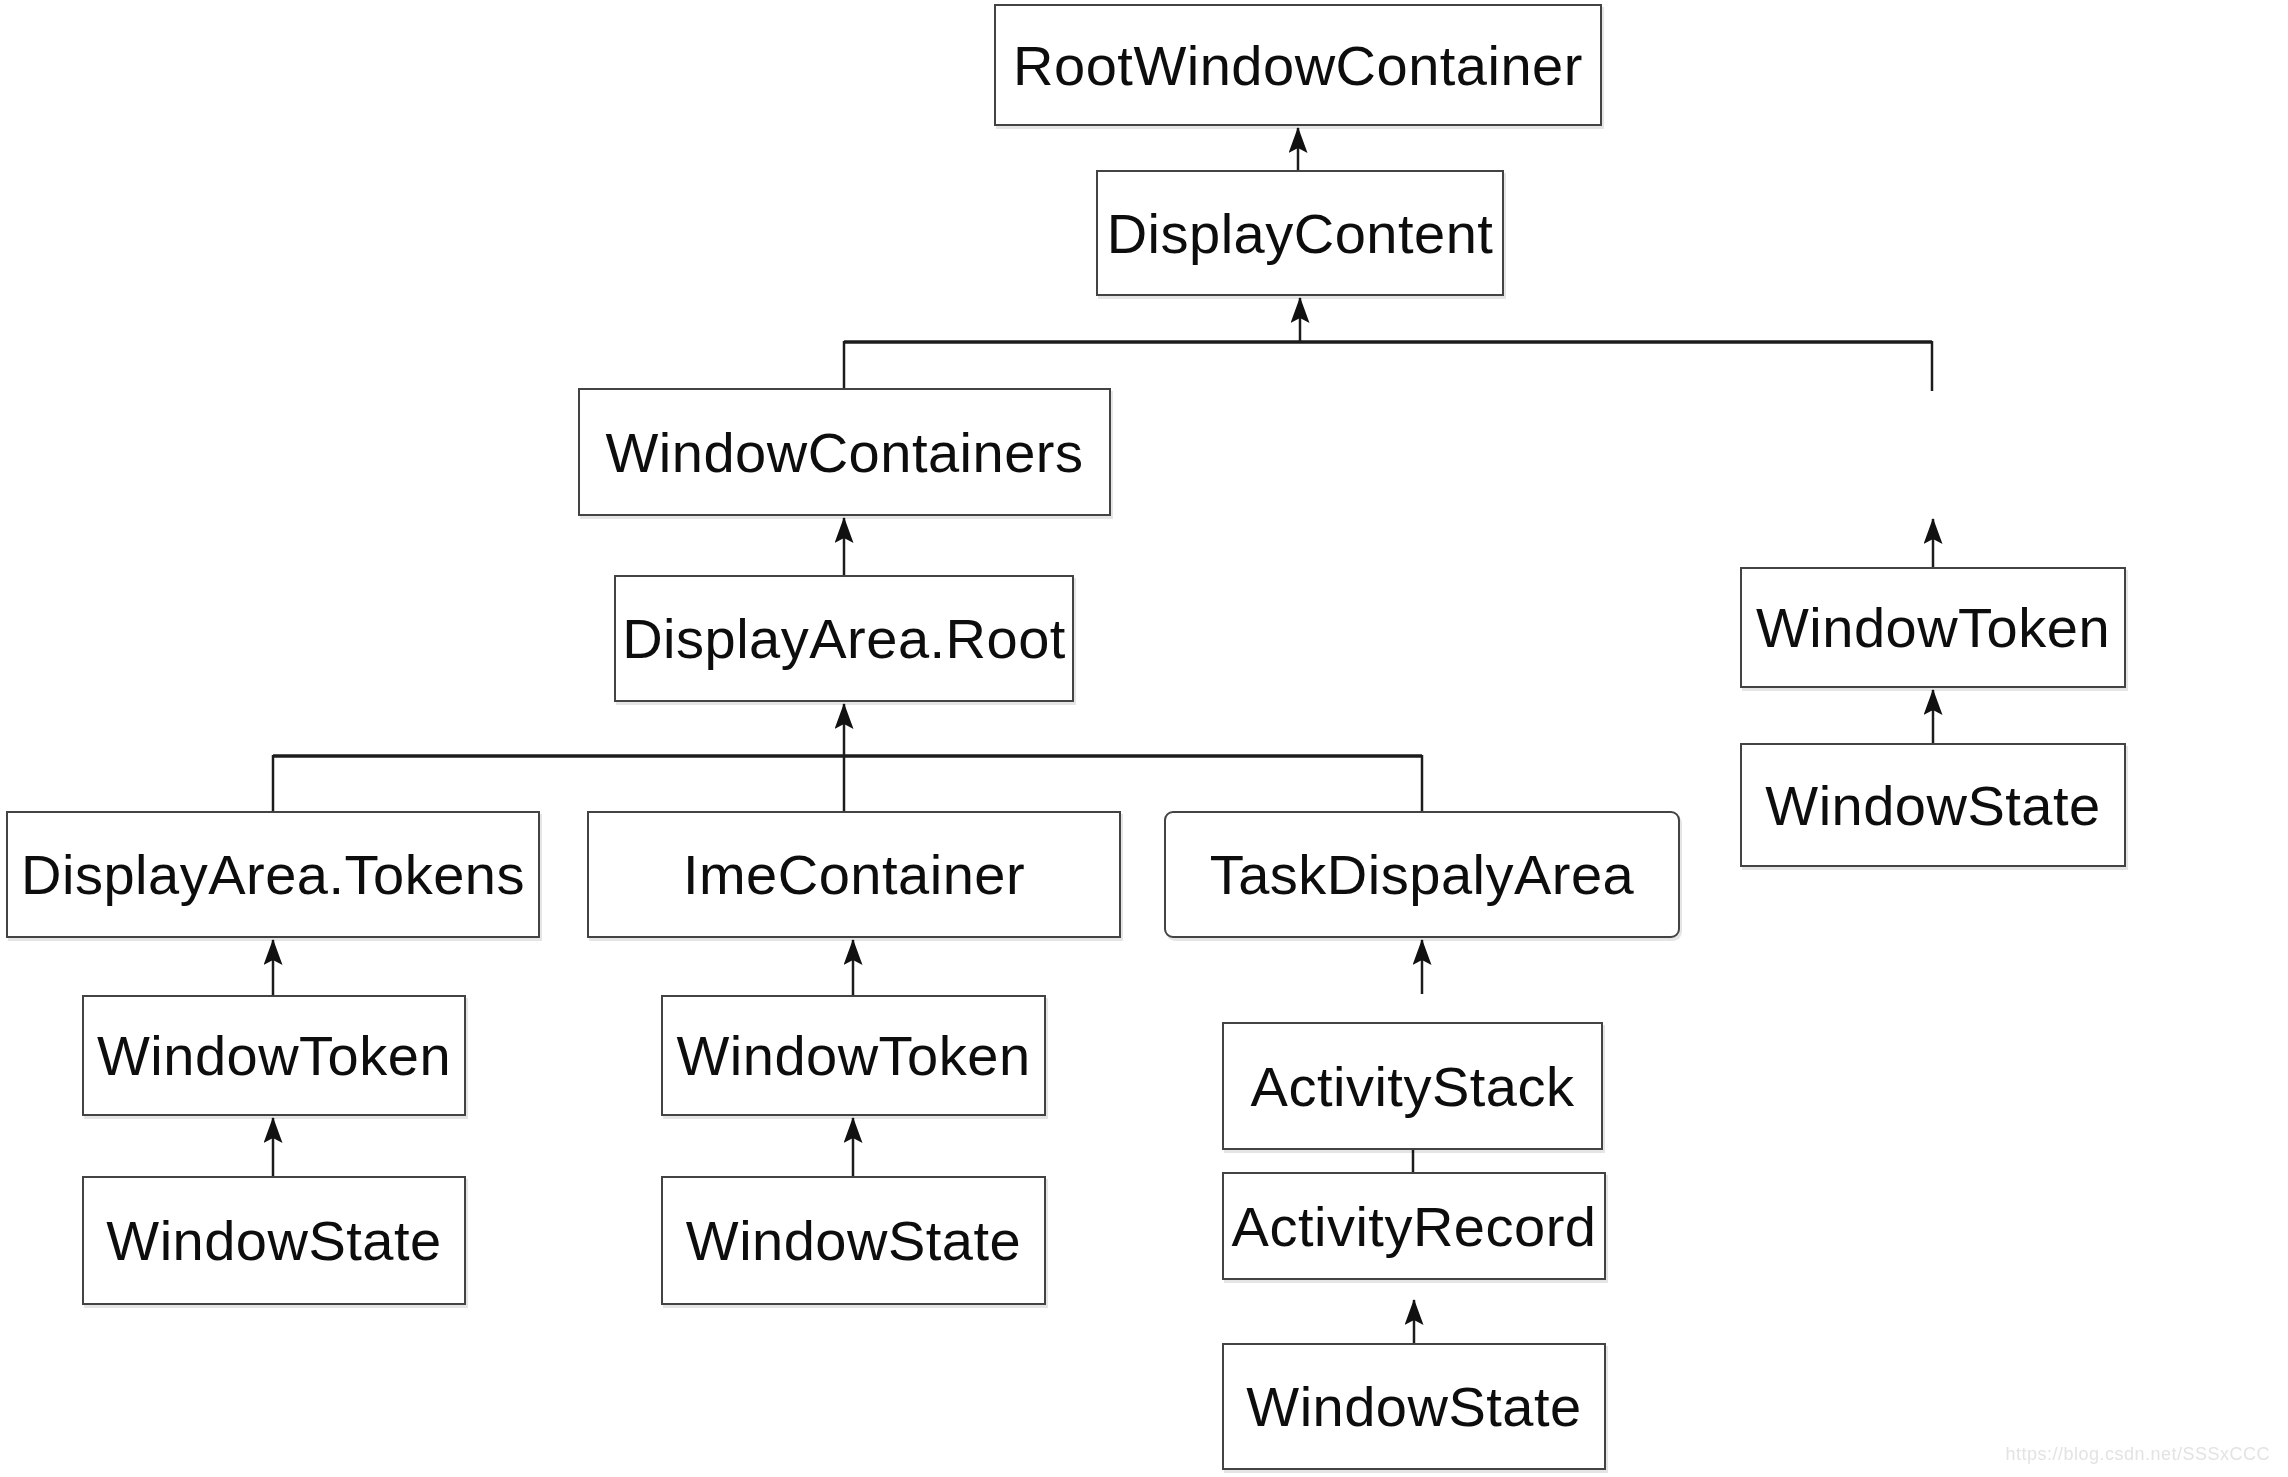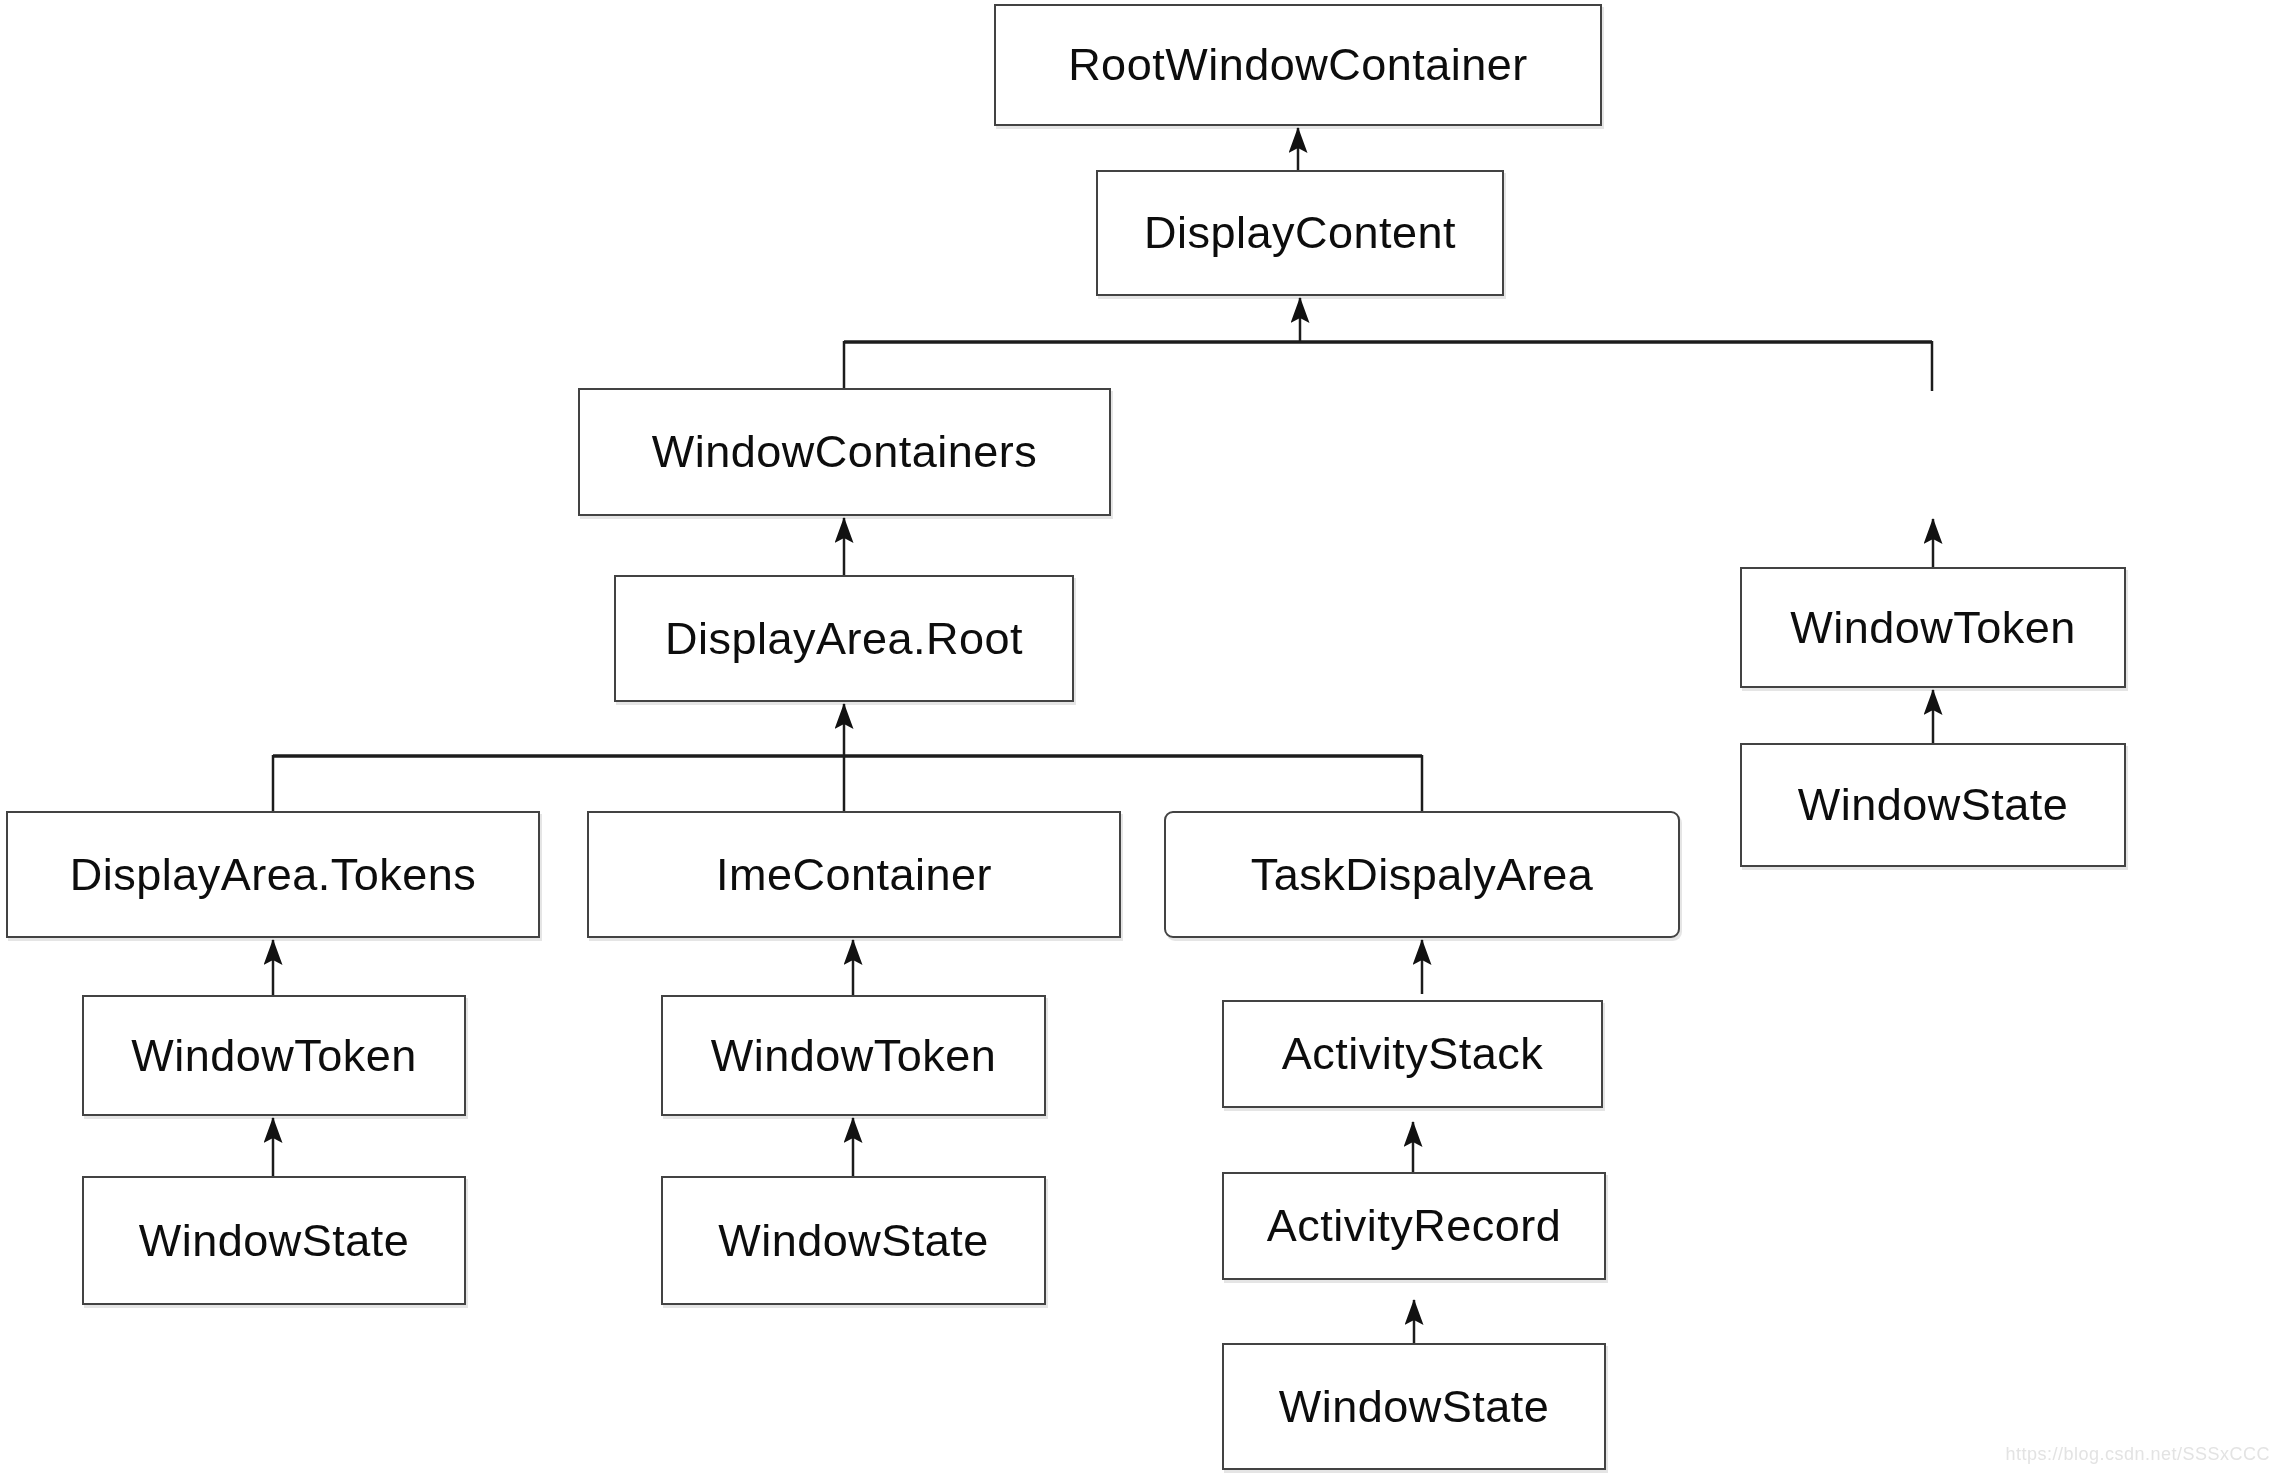--- a/index.html
+++ b/index.html
@@ -23,21 +23,21 @@
     height: 1477px;
   }
   .node {
     position: absolute;
     display: flex;
     align-items: center;
     justify-content: center;
     background: #ffffff;
     border: 2px solid #434343;
     box-shadow: 2px 3px 0 rgba(0,0,0,0.10);
-    font-size: 45px;
+    font-size: 56px;
     color: #0d0d0d;
     white-space: nowrap;
     box-sizing: border-box;
     letter-spacing: 0.5px;
   }
   .watermark {
     position: absolute;
     right: 18px;
     bottom: 12px;
     font-size: 18px;
@@ -92,19 +92,19 @@
   <div class="node" style="left:614px;  top:575px;  width:460px; height:127px;">DisplayArea.Root</div>
   <div class="node" style="left:1740px; top:567px;  width:386px; height:121px;">WindowToken</div>
   <div class="node" style="left:1740px; top:743px;  width:386px; height:124px;">WindowState</div>
   <div class="node" style="left:6px;    top:811px;  width:534px; height:127px;">DisplayArea.Tokens</div>
   <div class="node" style="left:587px;  top:811px;  width:534px; height:127px;">ImeContainer</div>
   <div class="node" style="left:1164px; top:811px;  width:516px; height:127px;border-radius:9px;">TaskDispalyArea</div>
   <div class="node" style="left:82px;   top:995px;  width:384px; height:121px;">WindowToken</div>
   <div class="node" style="left:82px;   top:1176px; width:384px; height:129px;">WindowState</div>
   <div class="node" style="left:661px;  top:995px;  width:385px; height:121px;">WindowToken</div>
   <div class="node" style="left:661px;  top:1176px; width:385px; height:129px;">WindowState</div>
-  <div class="node" style="left:1222px; top:1000px;  width:381px; height:108px;text-align:center;">ActivityStack</div>
+  <div class="node" style="left:1222px; top:1022px;  width:381px; height:128px;text-align:center;">ActivityStack</div>
   <div class="node" style="left:1222px; top:1172px; width:384px; height:108px;">ActivityRecord</div>
   <div class="node" style="left:1222px; top:1343px; width:384px; height:127px;">WindowState</div>
 
   <div class="watermark">https://blog.csdn.net/SSSxCCC</div>
 
 </div>
 
 </body></html>

